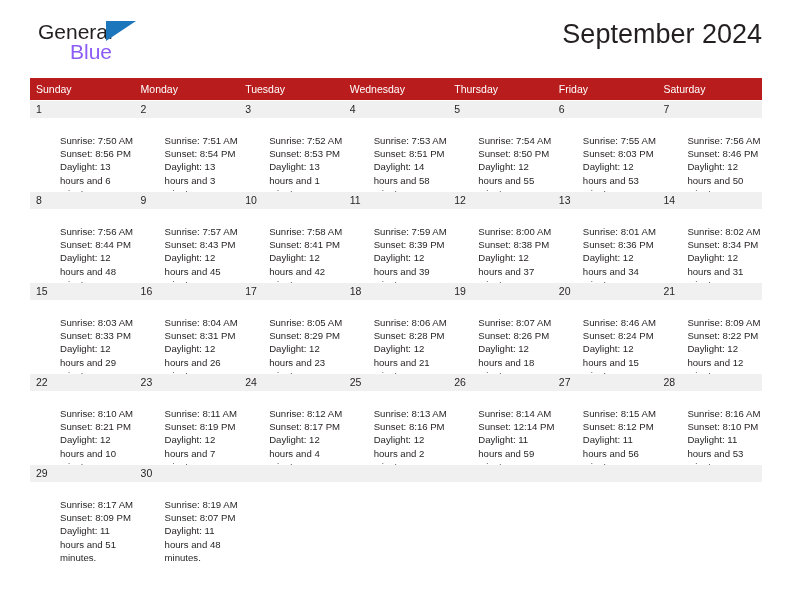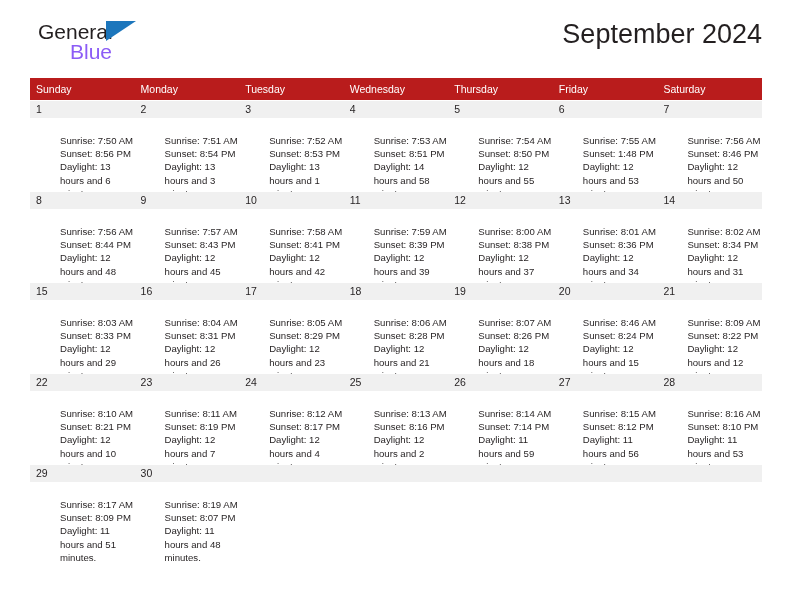--- a/index.html
+++ b/index.html
@@ -228,21 +228,21 @@
                 <div>Sunset: 8:50 PM</div>
                 <div class="wrap">Daylight: 12 hours and 55 minutes.</div>
               </div>
             </div>
           </td>
           <td>
             <div class="cell">
               <div class="daynum-band">6</div>
               <div class="details">
                 <div>Sunrise: 7:55 AM</div>
-                <div>Sunset: 1:48 PM</div>
+                <div>Sunset: 8:03 PM</div>
                 <div class="wrap">Daylight: 12 hours and 53 minutes.</div>
               </div>
             </div>
           </td>
           <td>
             <div class="cell">
               <div class="daynum-band">7</div>
               <div class="details">
                 <div>Sunrise: 7:56 AM</div>
                 <div>Sunset: 8:46 PM</div>
@@ -434,21 +434,21 @@
                 <div>Sunset: 8:16 PM</div>
                 <div class="wrap">Daylight: 12 hours and 2 minutes.</div>
               </div>
             </div>
           </td>
           <td>
             <div class="cell">
               <div class="daynum-band">26</div>
               <div class="details">
                 <div>Sunrise: 8:14 AM</div>
-                <div>Sunset: 7:14 PM</div>
+                <div>Sunset: 12:14 PM</div>
                 <div class="wrap">Daylight: 11 hours and 59 minutes.</div>
               </div>
             </div>
           </td>
           <td>
             <div class="cell">
               <div class="daynum-band">27</div>
               <div class="details">
                 <div>Sunrise: 8:15 AM</div>
                 <div>Sunset: 8:12 PM</div>

